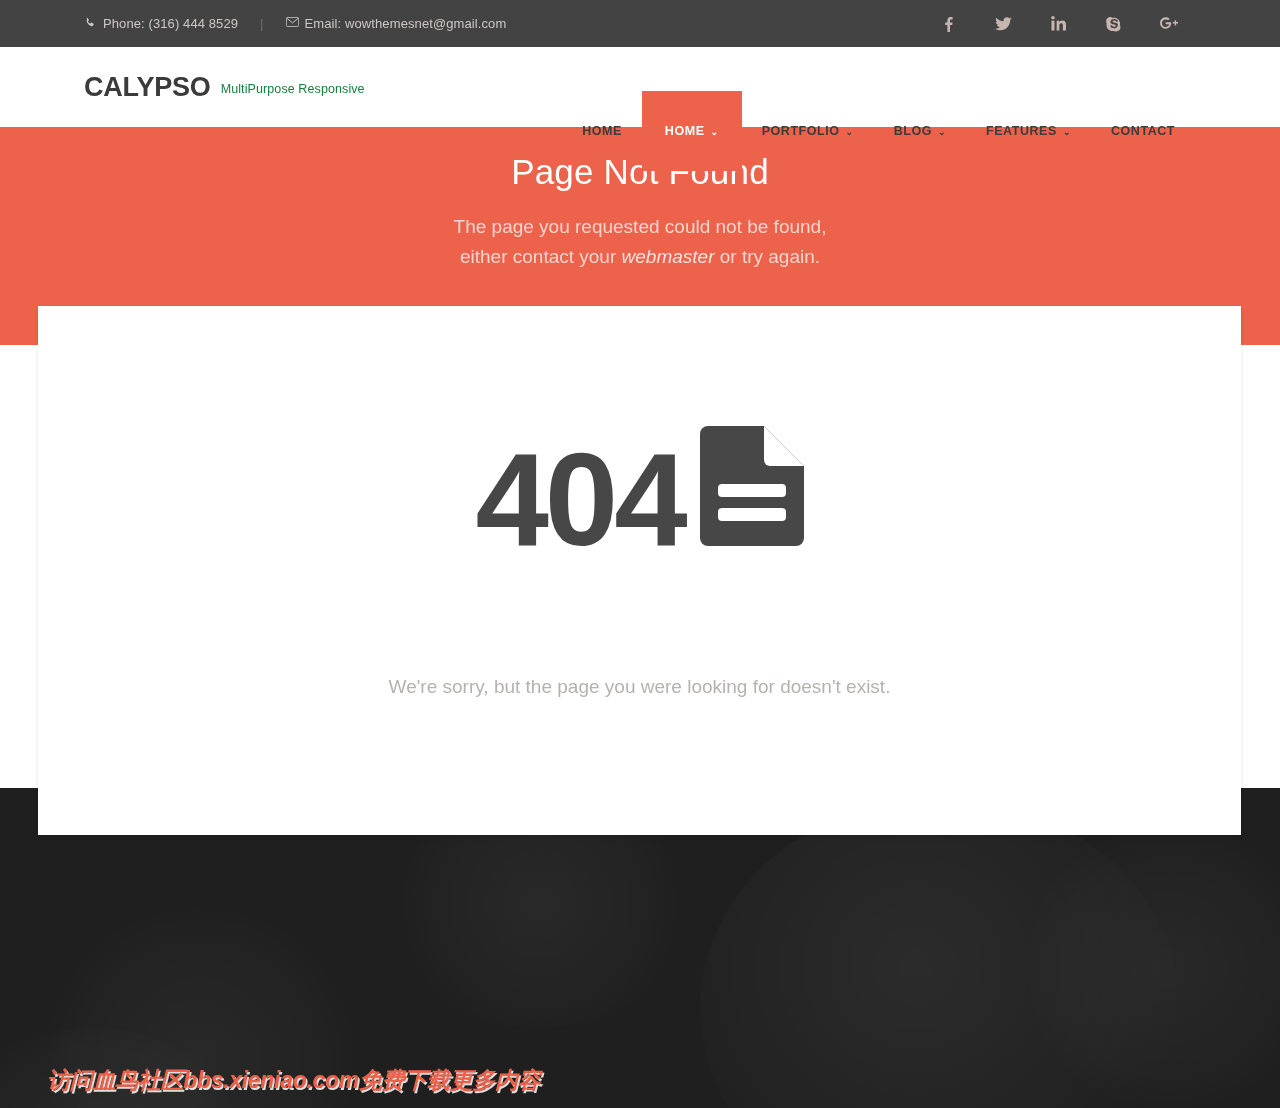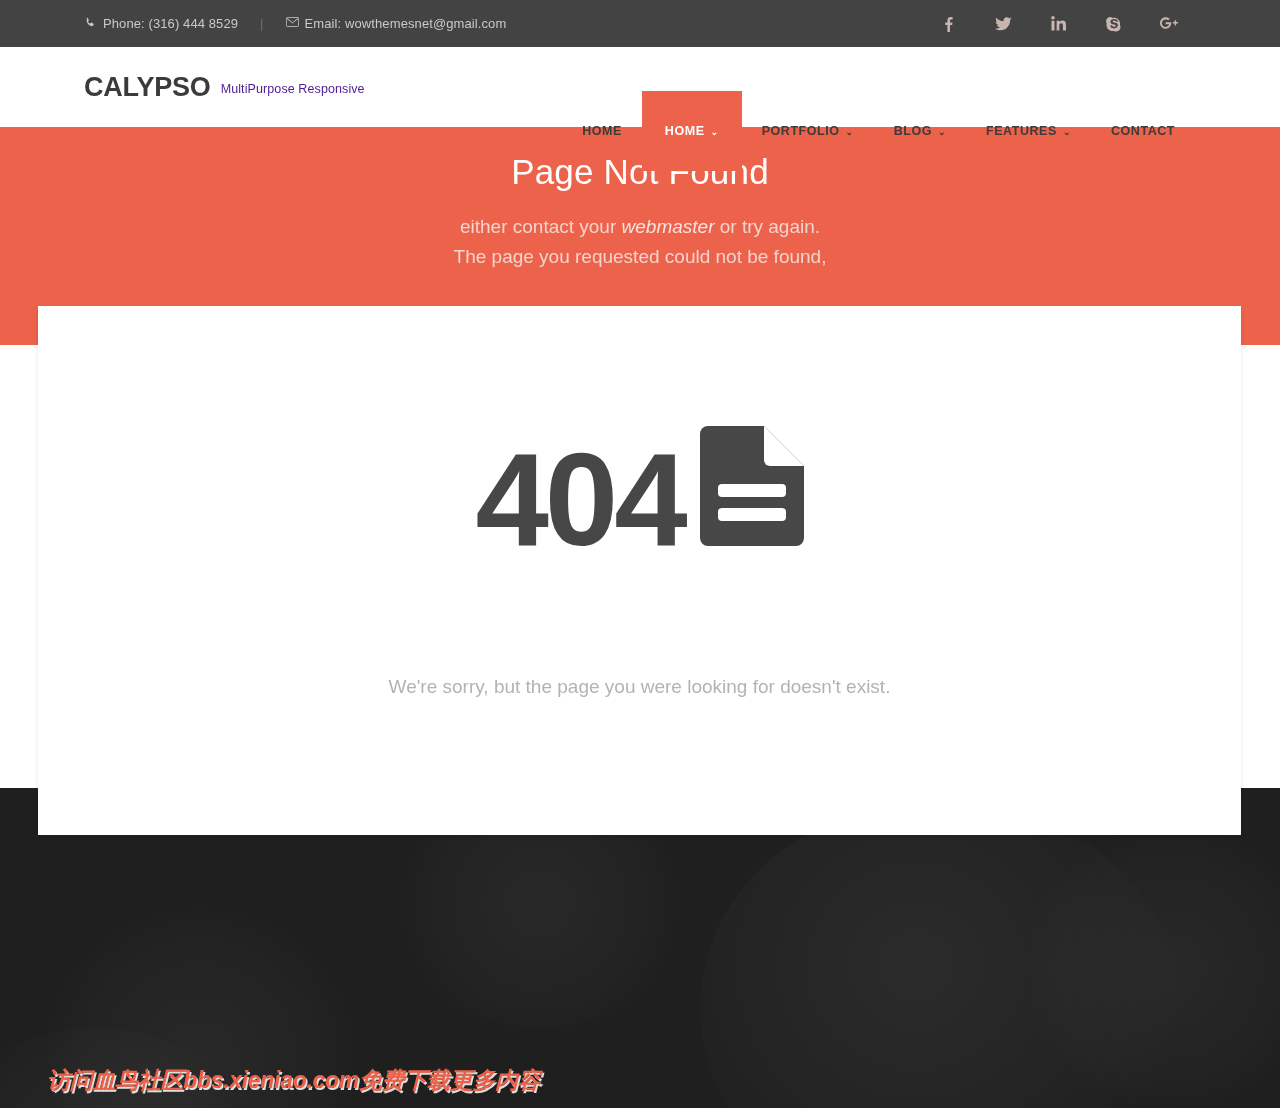--- a/index.html
+++ b/index.html
@@ -43,21 +43,21 @@
     position:absolute; left:0; top:47px; width:1280px; height:80px;
     background:#ffffff; z-index:5;
   }
   .logo {
     position:absolute; left:84px; top:0; height:80px;
     display:flex; align-items:center; gap:10px;
   }
   .logo-name {
     font-size:27px; font-weight:bold; color:#3b3b3b; letter-spacing:-0.2px;
   }
-  .logo-tag { font-size:12.5px; color:#4c1d95; padding-top:4px; letter-spacing:0.1px; }
+  .logo-tag { font-size:12.5px; color:#15803d; padding-top:4px; letter-spacing:0.1px; }
   .nav {
     position:absolute; right:85px; top:0; height:80px;
     display:flex; align-items:stretch;
   }
   .nav-item {
     display:flex; align-items:center; justify-content:center;
     padding:0 20px; height:80px;
     font-size:12.5px; font-weight:bold; color:#3c3c3c;
     letter-spacing:0.55px; cursor:pointer; white-space:nowrap;margin-top:44px;
   }
@@ -212,22 +212,22 @@
       </div>
       <div class="nav-item">
         <span>CONTACT</span>
       </div>
     </nav>
   </div>
 
   <div class="hero">
     <h1 class="hero-title">Page Not Found</h1>
     <div class="hero-sub">
+      <div>The page you requested could not be found,</div>
       <div><span>either contact your </span><em>webmaster</em><span> or try again.</span></div>
-      <div>The page you requested could not be found,</div>
     </div>
   </div>
 
   <div class="panel">
     <div class="err-block">
       <div class="err-row">
         <span class="err-code">404</span>
         <span class="err-ico">
           <svg width="104" height="120" viewBox="0 0 104 120">
             <path fill="#474747" d="M8 0h56l40 40v72a8 8 0 0 1-8 8H8a8 8 0 0 1-8-8V8a8 8 0 0 1 8-8z"></path>

